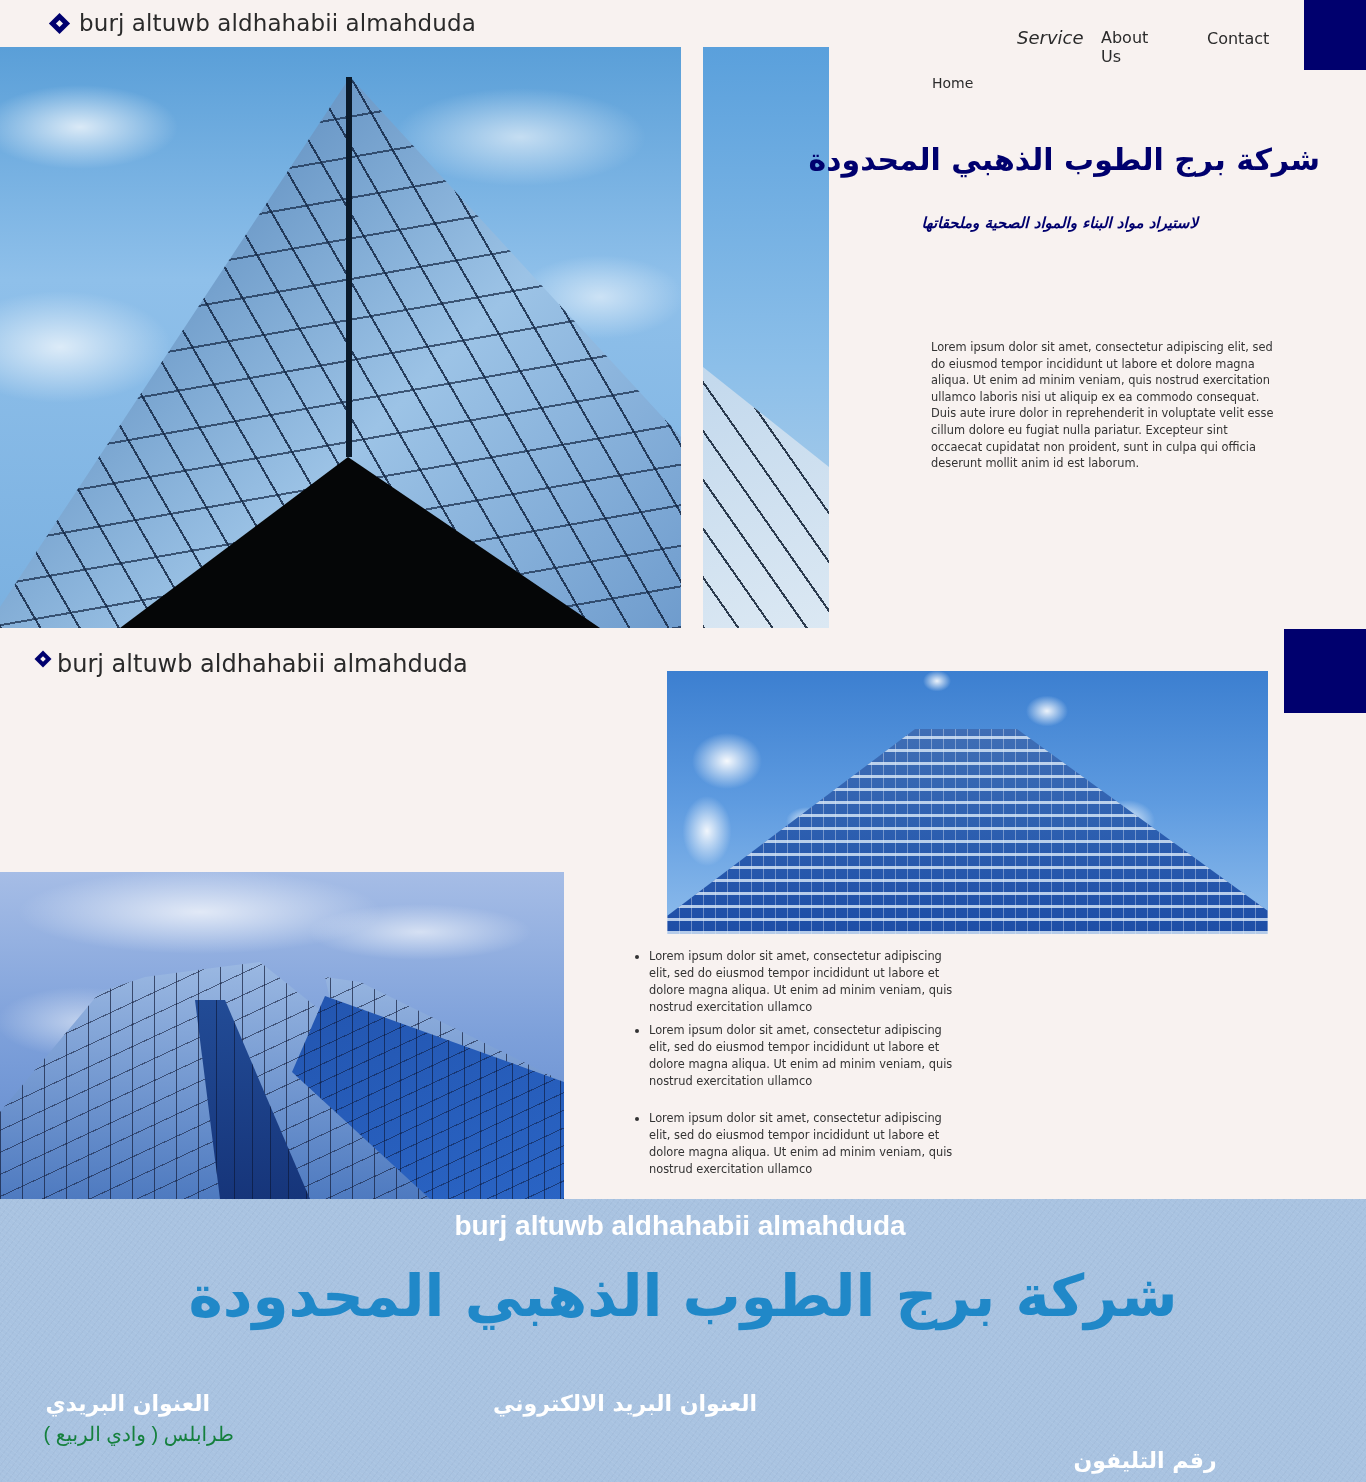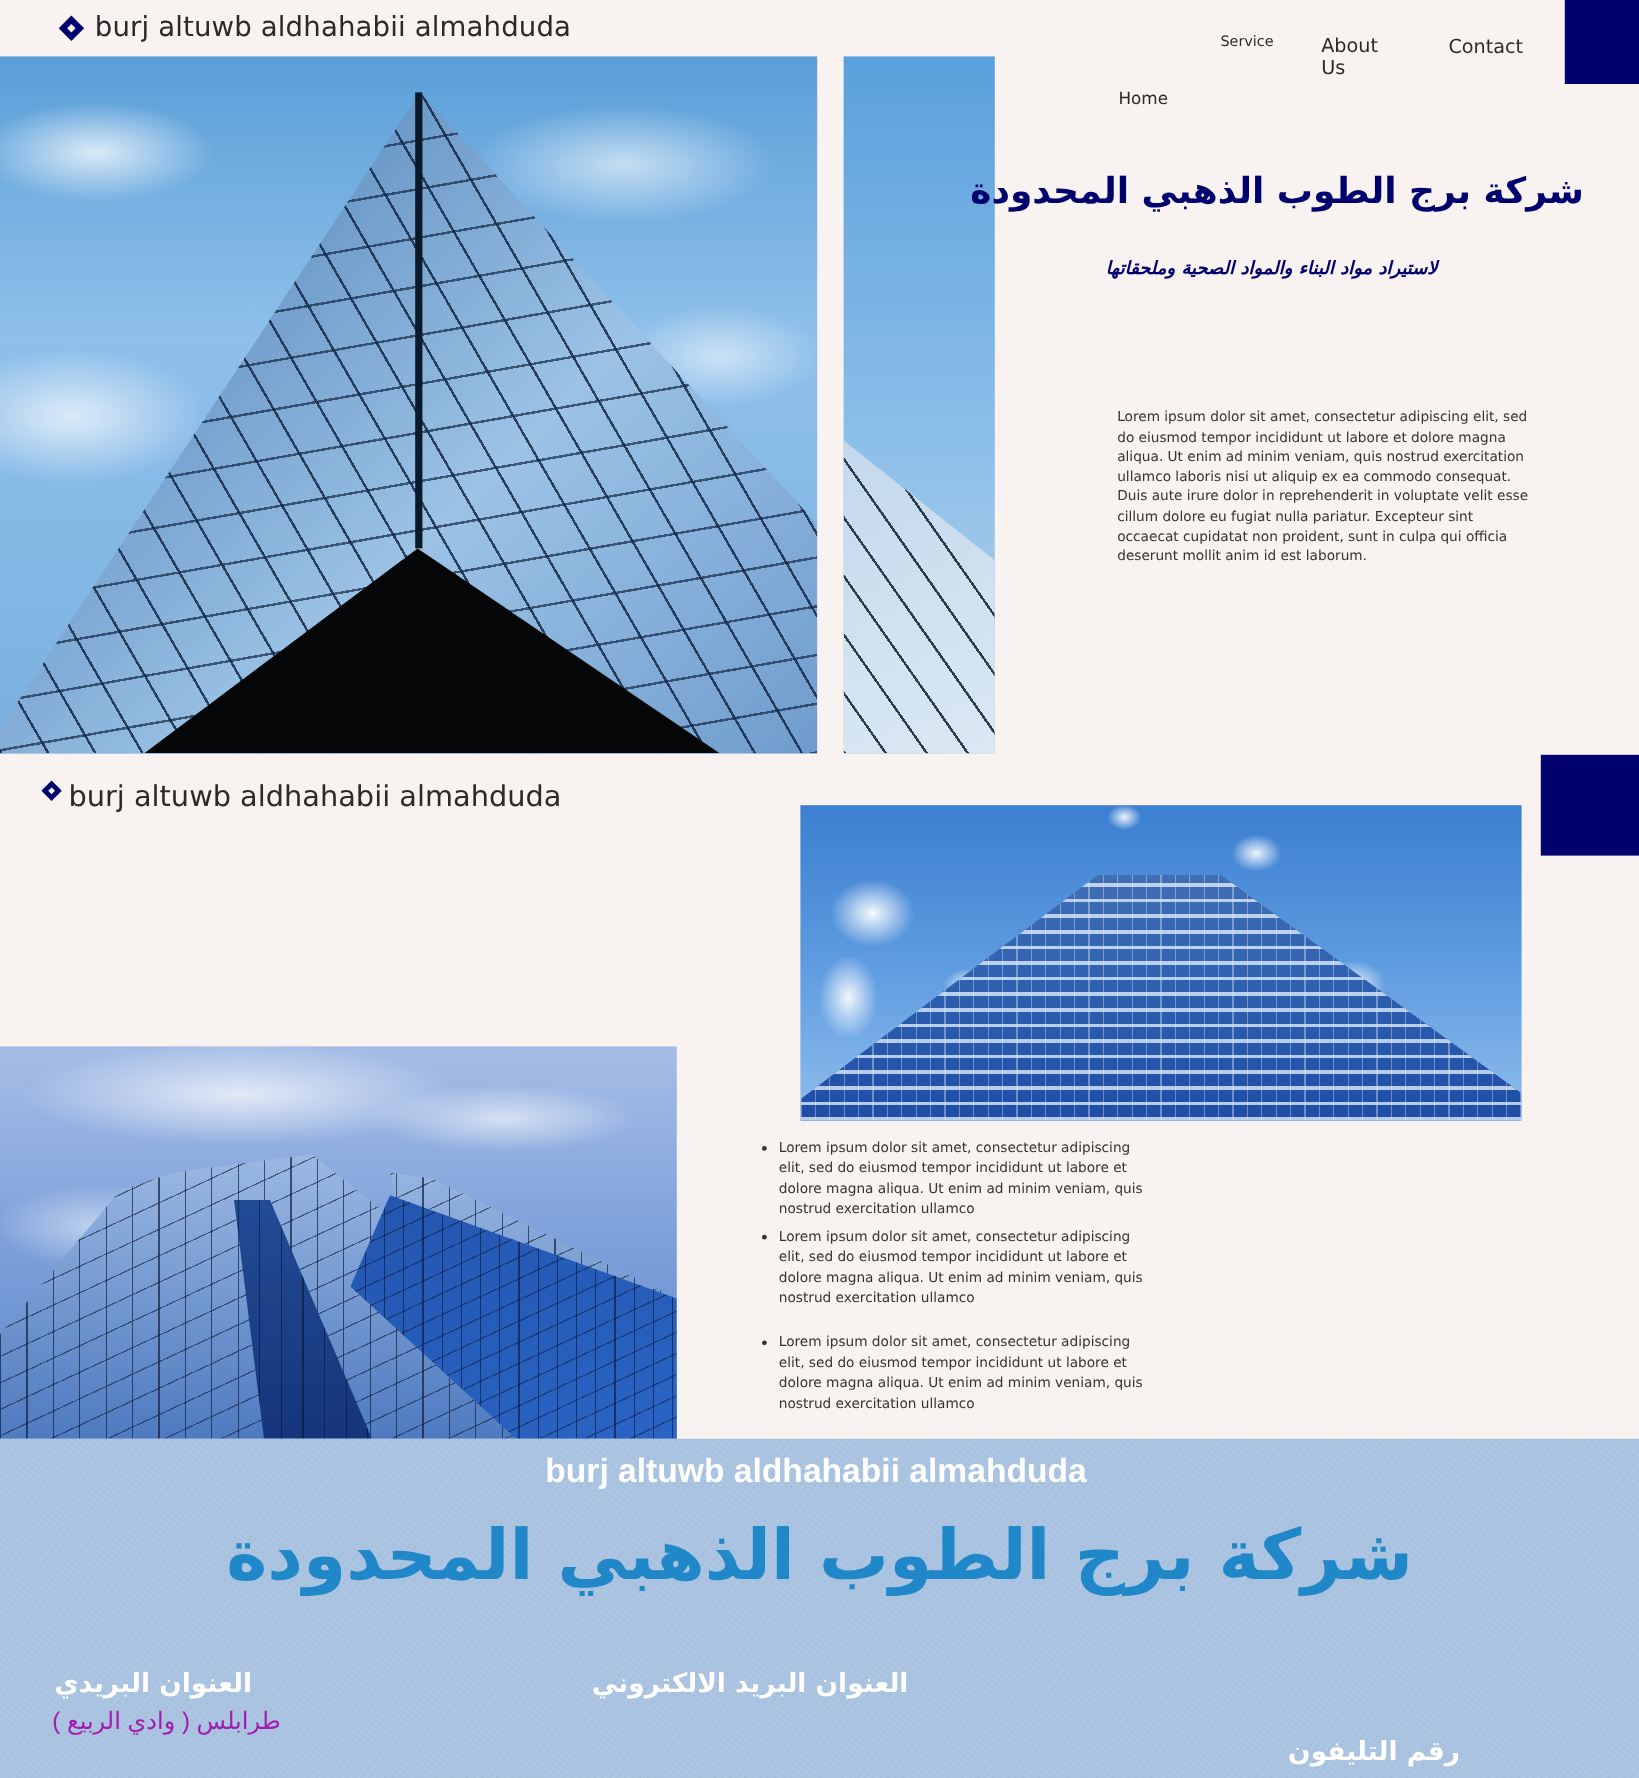--- a/index.html
+++ b/index.html
@@ -19,21 +19,21 @@
     position: relative; display: inline-block;
   }
   .diamond::after {
     content: ""; position: absolute; left: 5px; top: 5px; width: 5px; height: 5px; background: #f8f2f0;
   }
   .brand-text { font-size: 23px; color: #2a2a2a; font-weight: 400; letter-spacing: 0.1px; }
 
   .nav { top: 24px; left: 932px; display: flex; align-items: baseline; }
   .nav a { color: #2b2b2b; text-decoration: none; cursor: pointer; }
   .nav .n1 { font-size: 14px; position: absolute; left: 0; top: 3px; margin-top: 48px; }
-  .nav .n2 { font-size: 12px; position: absolute; left: 85px; top: 3px; }
+  .nav .n2 { font-size: 18px; position: absolute; left: 85px; top: 3px; font-style: italic; }
   .nav .n3 { font-size: 16px; position: absolute; left: 169px; top: 4px; }
   .nav .n4 { font-size: 16px; position: absolute; left: 275px; top: 5px; }
 
   .navy-block-1 { left: 1304px; top: 0; width: 62px; height: 70px; background: #00006e; }
   .navy-block-2 { left: 1284px; top: 629px; width: 82px; height: 84px; background: #00006e; }
 
   
   .img-tower1 {
     left: 0; top: 47px; width: 681px; height: 581px; overflow: hidden;
     background: linear-gradient(180deg, #5a9fd8 0%, #8fc0ea 40%, #7ab0e0 100%);
@@ -164,21 +164,21 @@
   .footer-latin {
     left: 0; width: 1366px; top: 1210px; text-align: center; font-size: 28px; font-weight: 700; color: #ffffff;
     font-family: "Liberation Sans", sans-serif; padding-right: 6px;
   }
   .footer-arabic {
     left: 0; width: 1366px; top: 1262px; text-align: center; font-size: 58px; font-weight: 700; color: #2088c8;
     direction: rtl;
   }
   .footer-col { text-align: center; }
   .footer-col .label { font-size: 22px; font-weight: 700; color: #ffffff; direction: rtl; }
-  .footer-col .value { font-size: 21px; color: #a21caf; font-family: "Liberation Sans", sans-serif; }
+  .footer-col .value { font-size: 21px; color: #15803d; font-family: "Liberation Sans", sans-serif; }
   .col-postal { left: 30px; top: 1391px; width: 210px; }
   .col-postal .label { text-align: right; padding-right: 30px; }
   .col-postal .value { direction: rtl; text-align: right; padding-right: 6px; margin-top: 6px; font-size: 20px; }
   .col-email { left: 440px; top: 1391px; width: 370px; }
   .col-email .value { margin-top: 16px; }
   .col-phone { left: 1030px; top: 1448px; width: 230px; }
   .col-phone .value { margin-top: 16px; font-size: 23px; }
 </style>
 </head>
 <body>

